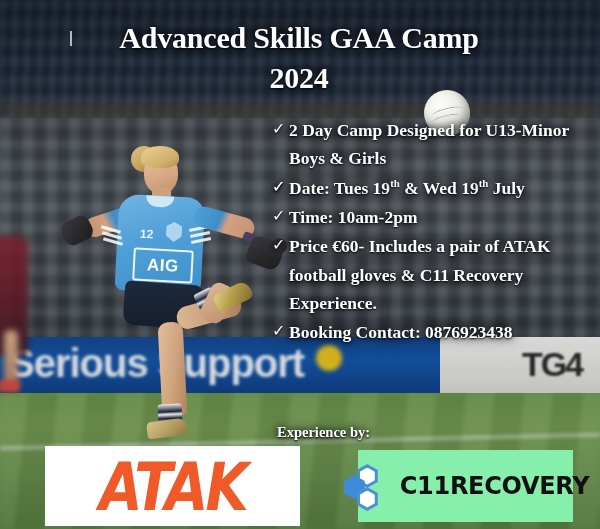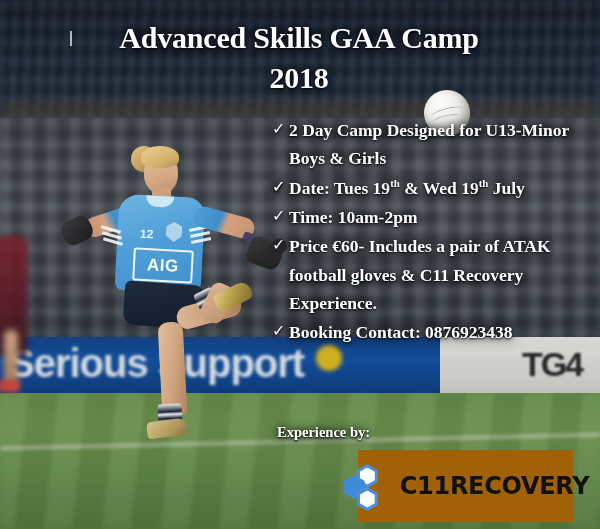--- a/index.html
+++ b/index.html
@@ -298,21 +298,21 @@
     position:absolute;left:45px;top:446px;width:255px;height:80px;
     background:#fff;display:flex;align-items:center;justify-content:center;
   }
   .atak-word{
     color:#F05A28;font-size:56px;font-weight:800;font-style:italic;
     letter-spacing:-3px;transform:scaleY(1.18);
     font-family:"DejaVu Sans",sans-serif;
   }
   .logo-c11{
     position:absolute;left:358px;top:450px;width:215px;height:72px;
-    background:#a16207;display:flex;align-items:center;justify-content:center;gap:20px;
+    background:#86efac;display:flex;align-items:center;justify-content:center;gap:20px;
   }
   .hexwrap{position:relative;width:38px;height:46px;flex:none;}
   .hex{position:absolute;width:21px;height:24px;
     clip-path:polygon(50% 0,100% 25%,100% 75%,50% 100%,0 75%,0 25%);}
   .hex-o{background:#4A90D9;}
   .hex-i{background:#fff;width:15px;height:17px;}
   .h1{left:15px;top:1px;}  .h1i{left:18px;top:4.5px;}
   .h2{left:2px;top:12px;background:#3E8CD8;} 
   .h3{left:15px;top:24px;} .h3i{left:18px;top:27.5px;}
   .c11-word{
@@ -384,21 +384,21 @@
     <div class="shin-kick"></div>
     <div class="boot-kick"></div>
 
     <div class="leg-stand"></div>
     <div class="sock-stand"></div>
     <div class="boot-stand"></div>
   </div>
 
   <div class="title glow">
     <div>Advanced Skills GAA Camp</div>
-    <div>2018</div>
+    <div>2024</div>
   </div>
 
   <div class="bullets glow">
 
     <div class="bullet">
       <span class="chk">✓</span>
       <span>2 Day Camp Designed for U13-Minor Boys &amp; Girls</span>
     </div>
 
     <div class="bullet">
@@ -426,20 +426,23 @@
 
     <div class="bullet">
       <span class="chk">✓</span>
       <span>Booking Contact: 0876923438</span>
     </div>
 
   </div>
 
   <div class="supported glow">Experience by:</div>
 
+  <div class="logo-atak">
+    <span class="atak-word">ATAK</span>
+  </div>
 
   <div class="logo-c11">
     <span class="hexwrap">
       <span class="hex hex-o h1"></span>
         <span class="hex hex-i h1i"></span>
       <span class="hex h2"></span>
       <span class="hex hex-o h3"></span>
         <span class="hex hex-i h3i"></span>
     </span>
     <span class="c11-word">C11RECOVERY</span>

